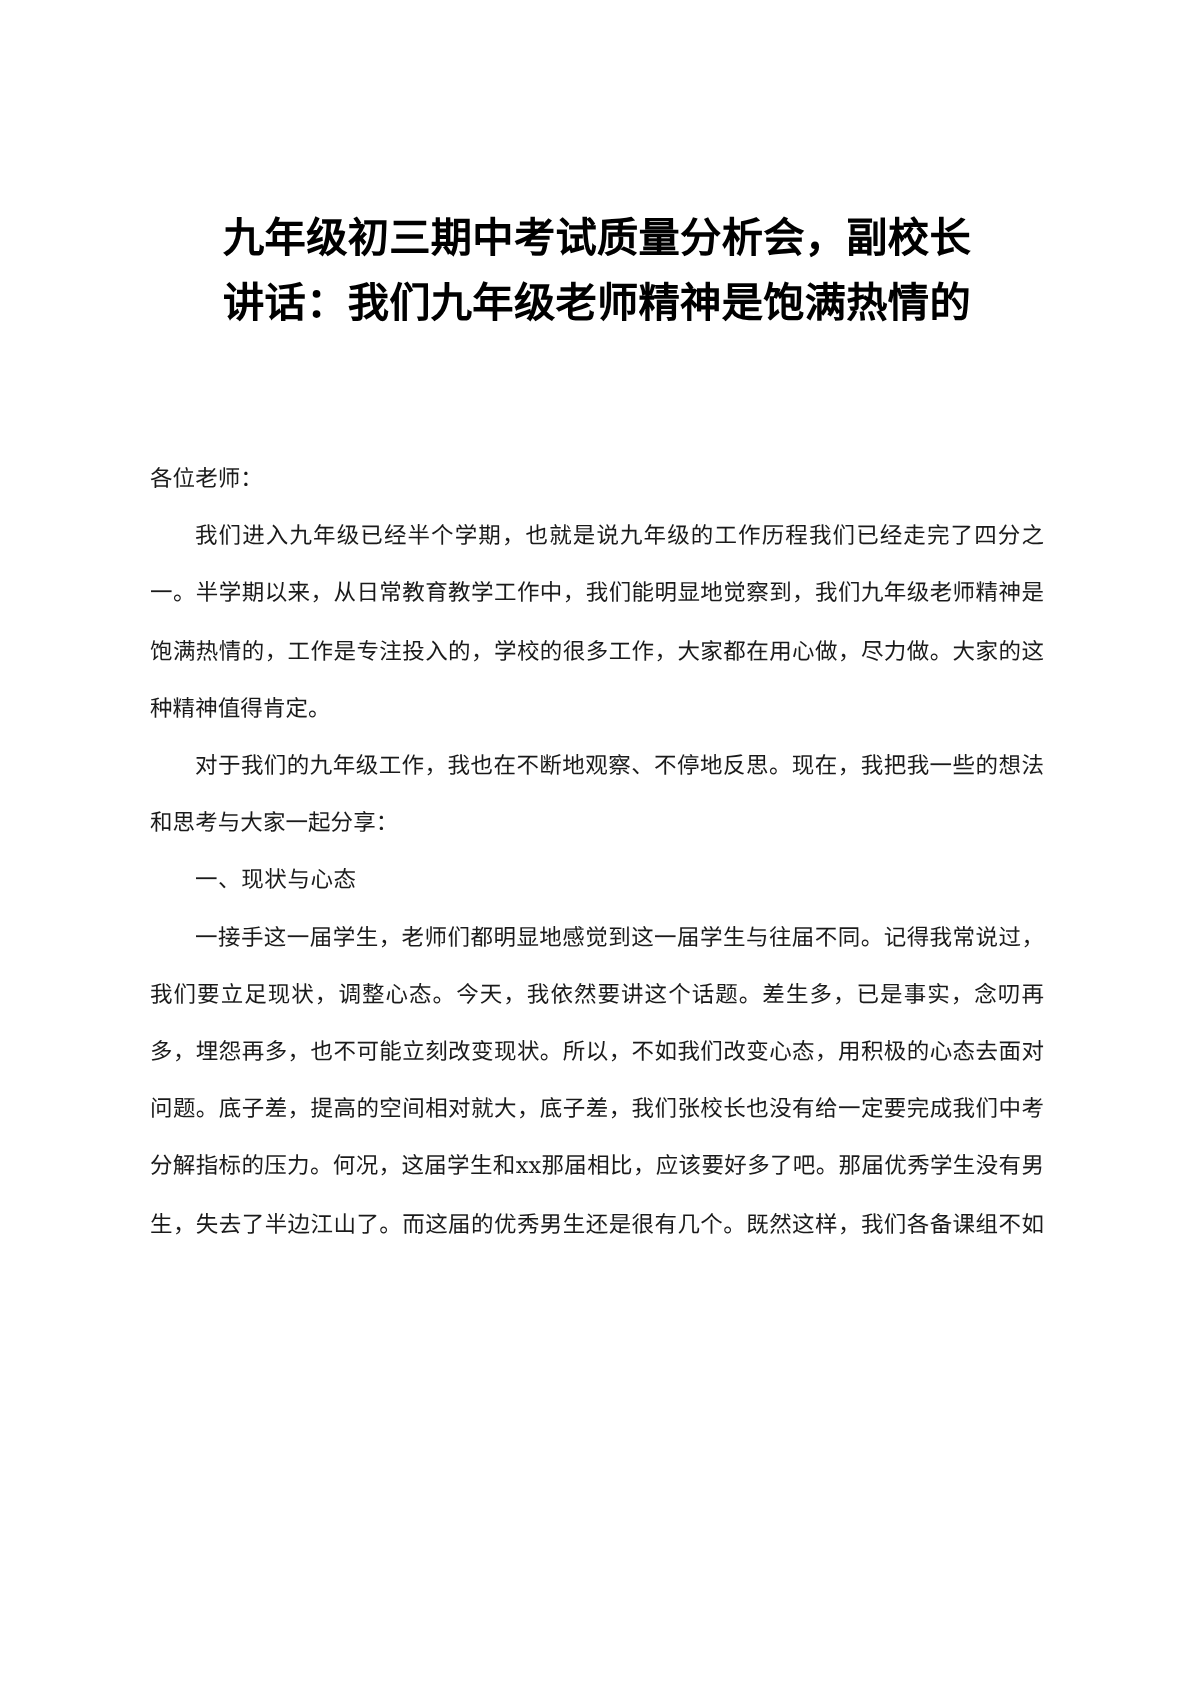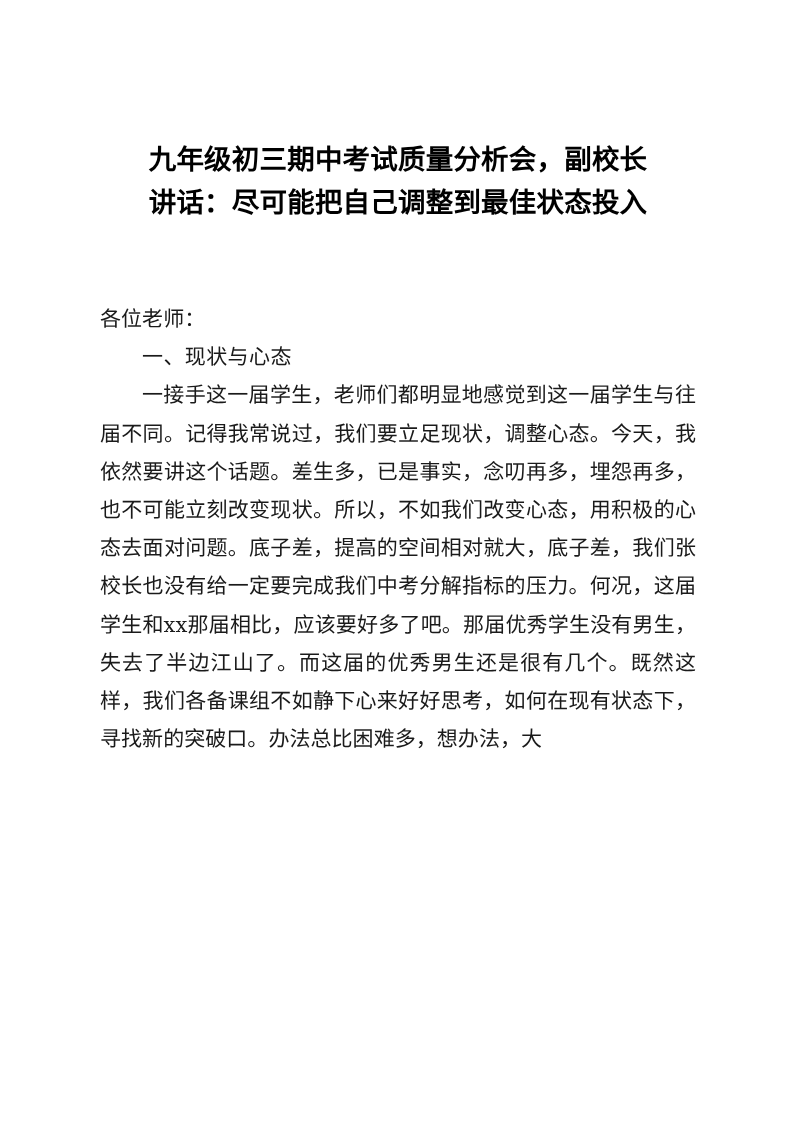--- a/index.html
+++ b/index.html
@@ -35,21 +35,21 @@
     -webkit-font-smoothing: none;
   }
 
   
   .doc-body {
     position: absolute;
     left: 100px;
     top: 300px;
     width: 596px;
     font-family: "DejaVu Serif", "Liberation Serif", serif;
-    font-size: 21px;
+    font-size: 15px;
     line-height: 38.2px;
     color: #1a1a1a;
     text-align: justify;
     text-justify: inter-ideograph;
     letter-spacing: 0.05px;
   }
 
   .doc-body p {
     margin: 0;
     padding: 0;
@@ -87,28 +87,30 @@
     letter-spacing: 1px;
   }
 </style>
 </head>
 <body>
 
 <div class="page">
 
   <div class="doc-title">
     <div>九年级初三期中考试质量分析会，副校长</div>
-    <div>讲话：尽可能把自己调整到最佳状态投入</div>
+    <div>讲话：我们九年级老师精神是饱满热情的</div>
   </div>
 
   <div class="doc-body">
 
     <p class="p-salutation">各位老师：</p>
 
+    <p class="p-indent">我们进入九年级已经半个学期，也就是说九年级的工作历程我们已经走完了四分之一。半学期以来，从日常教育教学工作中，我们能明显地觉察到，我们九年级老师精神是饱满热情的，工作是专注投入的，学校的很多工作，大家都在用心做，尽力做。大家的这种精神值得肯定。</p>
 
+    <p class="p-indent">对于我们的九年级工作，我也在不断地观察、不停地反思。现在，我把我一些的想法和思考与大家一起分享：</p>
 
     <p class="p-heading">一、现状与心态</p>
 
     <p class="p-indent">一接手这一届学生，老师们都明显地感觉到这一届学生与往届不同。记得我常说过，我们要立足现状，调整心态。今天，我依然要讲这个话题。差生多，已是事实，念叨再多，埋怨再多，也不可能立刻改变现状。所以，不如我们改变心态，用积极的心态去面对问题。底子差，提高的空间相对就大，底子差，我们张校长也没有给一定要完成我们中考分解指标的压力。何况，这届学生和xx那届相比，应该要好多了吧。那届优秀学生没有男生，失去了半边江山了。而这届的优秀男生还是很有几个。既然这样，我们各备课组不如静下心来好好思考，如何在现有状态下，寻找新的突破口。办法总比困难多，想办法，大</p>
 
   </div>
 
   <div class="page-footer">— 1 —</div>
 
 </div>

